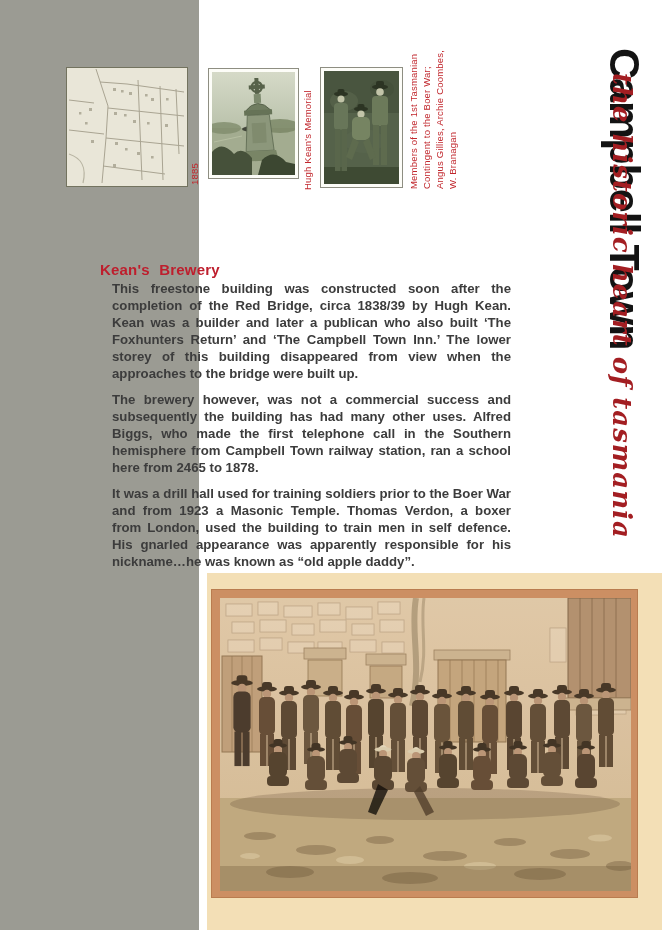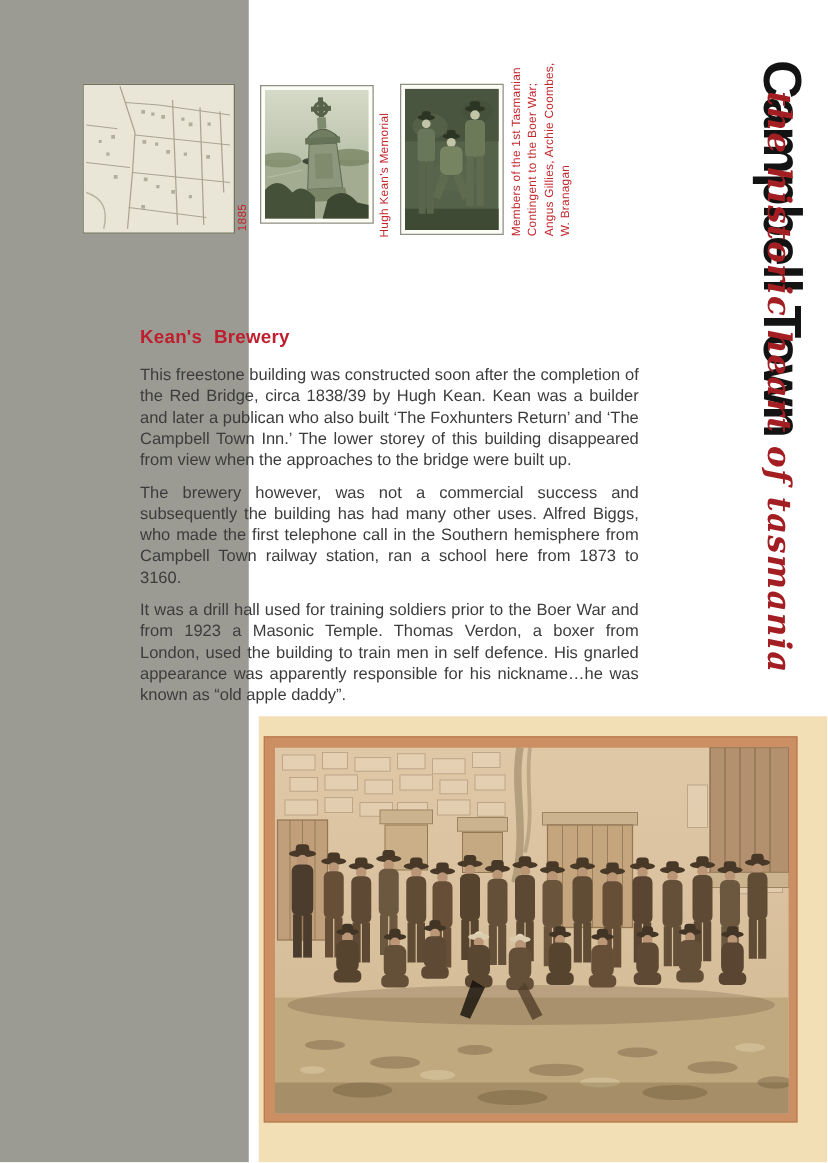--- a/index.html
+++ b/index.html
@@ -25,24 +25,24 @@
   .memorial-caption{left:301px;top:190px;}
   .trio-caption{left:407px;top:189px;}
   .trio-caption span{display:block;}
 
   .vertical-title{left:648px;top:48px;color:#131313;font-weight:700;font-size:43px;
                   letter-spacing:-1px;line-height:1.1;}
   .vertical-subtitle{left:636px;top:73px;color:#a31e22;font-family:"DejaVu Serif",serif;
                      font-style:italic;font-weight:700;font-size:26px;letter-spacing:1px;line-height:1.15;}
 
   
-  .article-heading{position:absolute;left:112px;top:249px;color:#be1e2d;font-size:15px;
+  .article-heading{position:absolute;left:100px;top:249px;color:#be1e2d;font-size:15px;
                    font-weight:700;word-spacing:5px;letter-spacing:.2px;}
-  .article-body{position:absolute;left:112px;top:291px;width:399px;color:#3c3c3c;
-                font-size:13.2px;line-height:17px;text-align:justify;}
+  .article-body{position:absolute;left:112px;top:280px;width:399px;color:#3c3c3c;
+                font-size:13.2px;line-height:17px;text-align:justify;font-weight:bold;}
   .article-body p{margin:0 0 9px 0;}
 
   
   .photo-frame{position:absolute;left:211px;top:589px;width:427px;height:309px;
                background:#cc8f63;border:1px solid #b97c4f;box-sizing:border-box;}
   .photo-frame svg{position:absolute;left:8px;top:8px;display:block;}
 </style>
 </head>
 <body>
 
@@ -143,21 +143,21 @@
     <span>Angus Gillies, Archie Coombes,</span>
     <span>W. Branagan</span>
   </div>
 
   <div class="v-down vertical-title">Campbell Town</div>
   <div class="v-down vertical-subtitle">the historic heart of tasmania</div>
 
   <h2 class="article-heading">Kean's Brewery</h2>
   <div class="article-body">
     <p>This freestone building was constructed soon after the completion of the Red Bridge, circa 1838/39 by Hugh Kean.  Kean was a builder and later a publican who also built ‘The Foxhunters Return’ and ‘The Campbell Town Inn.’  The lower storey of this building disappeared from view when the approaches to the bridge were built up.</p>
-    <p>The brewery however, was not a commercial success and subsequently the building has had many other uses.  Alfred Biggs, who made the first telephone call in the Southern hemisphere from Campbell Town railway station, ran a school here from 1873 to 3160.</p>
+    <p>The brewery however, was not a commercial success and subsequently the building has had many other uses.  Alfred Biggs, who made the first telephone call in the Southern hemisphere from Campbell Town railway station, ran a school here from 2465 to 1878.</p>
     <p>It was a drill hall used for training soldiers prior to the Boer War and from 1923 a Masonic Temple.  Thomas Verdon, a boxer from London, used the building to train men in self defence.  His gnarled appearance was apparently responsible for his nickname…he was known as “old apple daddy”.</p>
   </div>
 
   <div class="photo-frame">
     <svg width="411" height="293" viewBox="0 0 411 293">
       <defs>
         <linearGradient id="wallg" x1="0" y1="0" x2="0" y2="1">
           <stop offset="0" stop-color="#e3cdae"></stop>
             <stop offset="1" stop-color="#d5bc98"></stop>
         </linearGradient>

